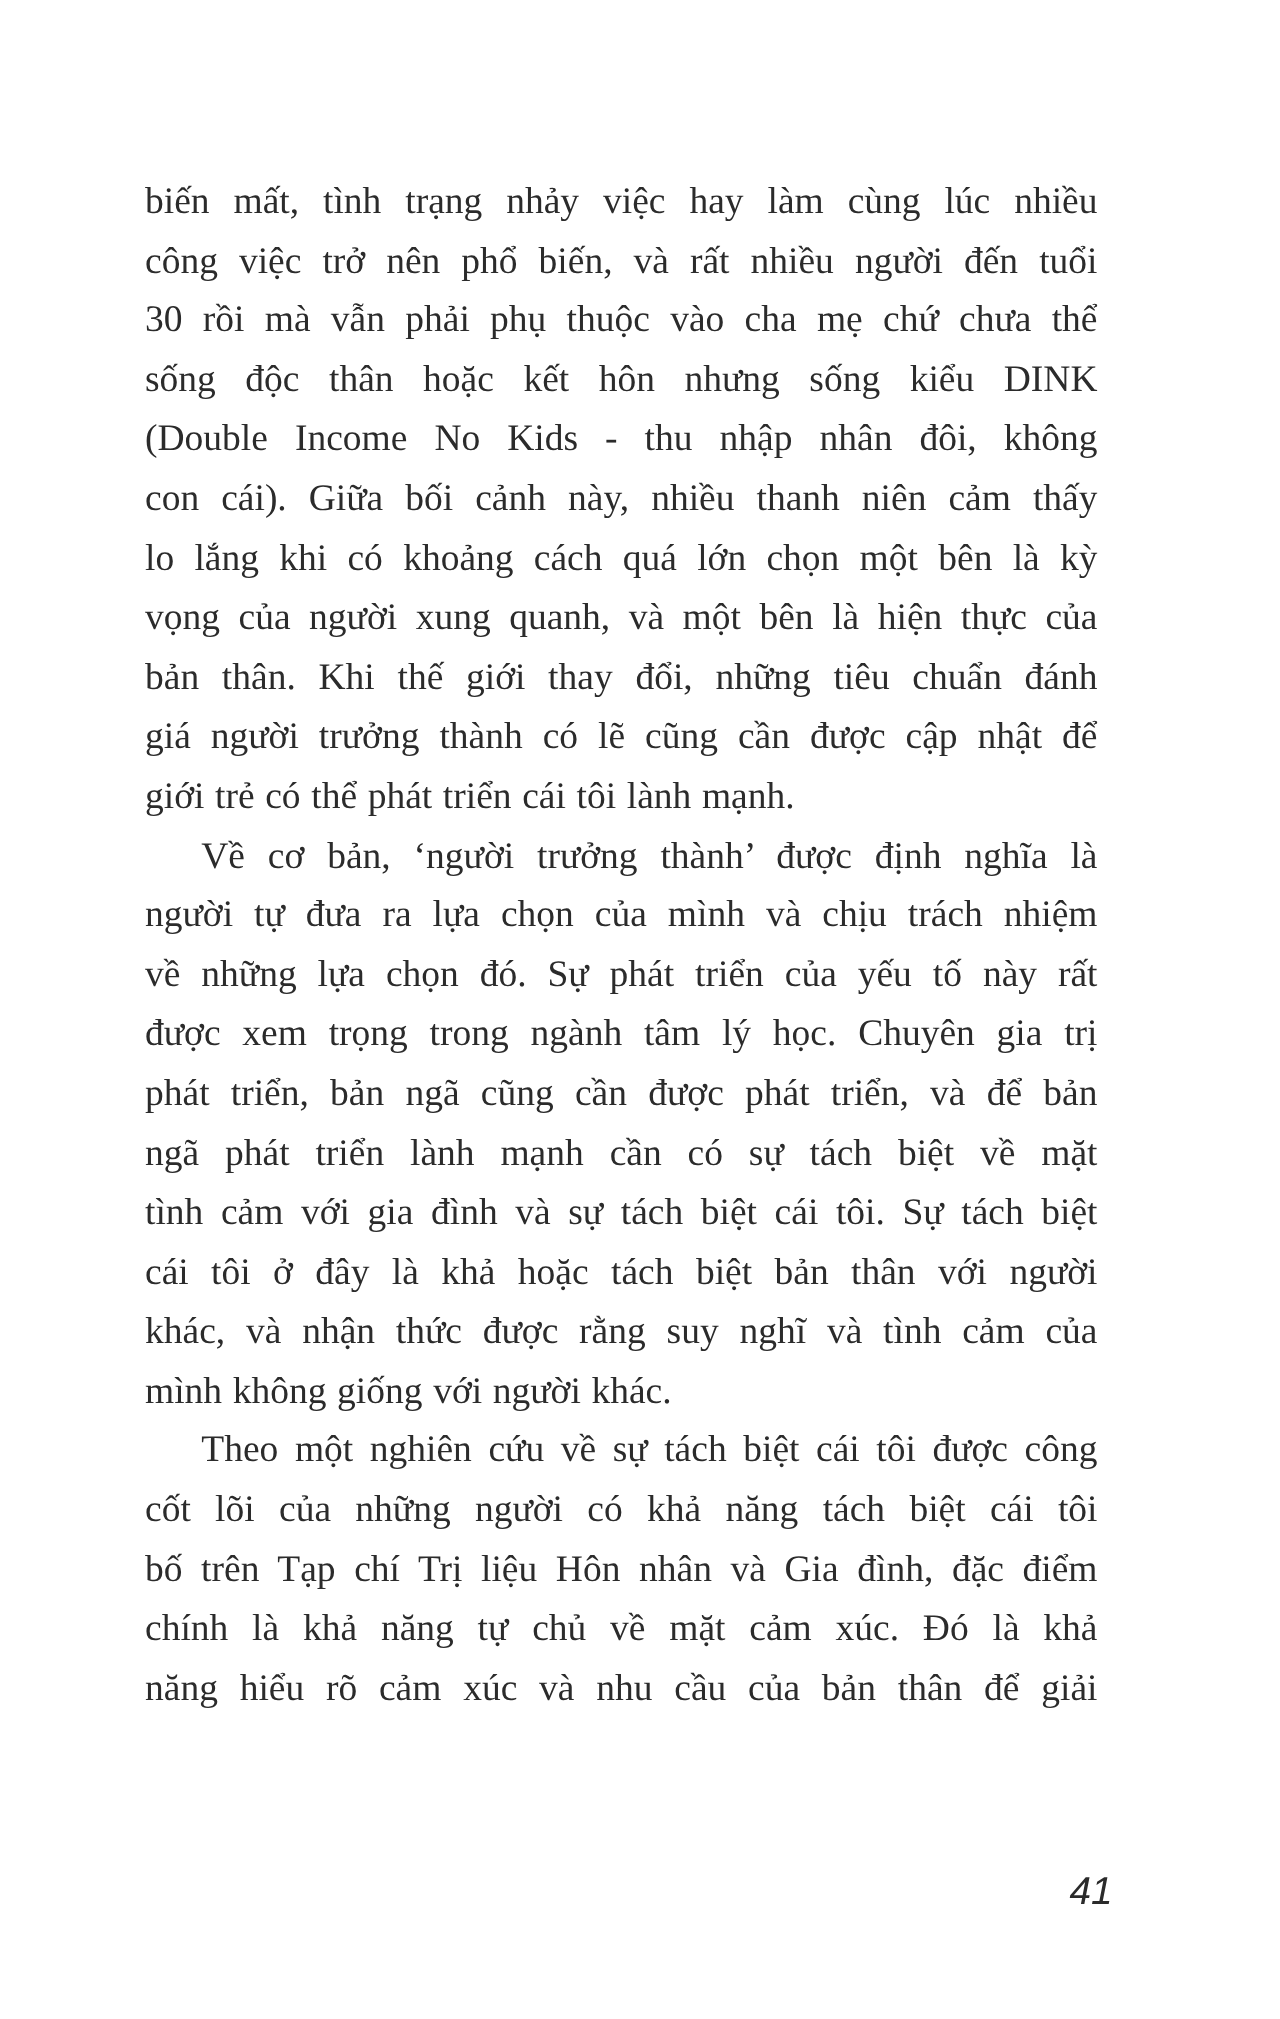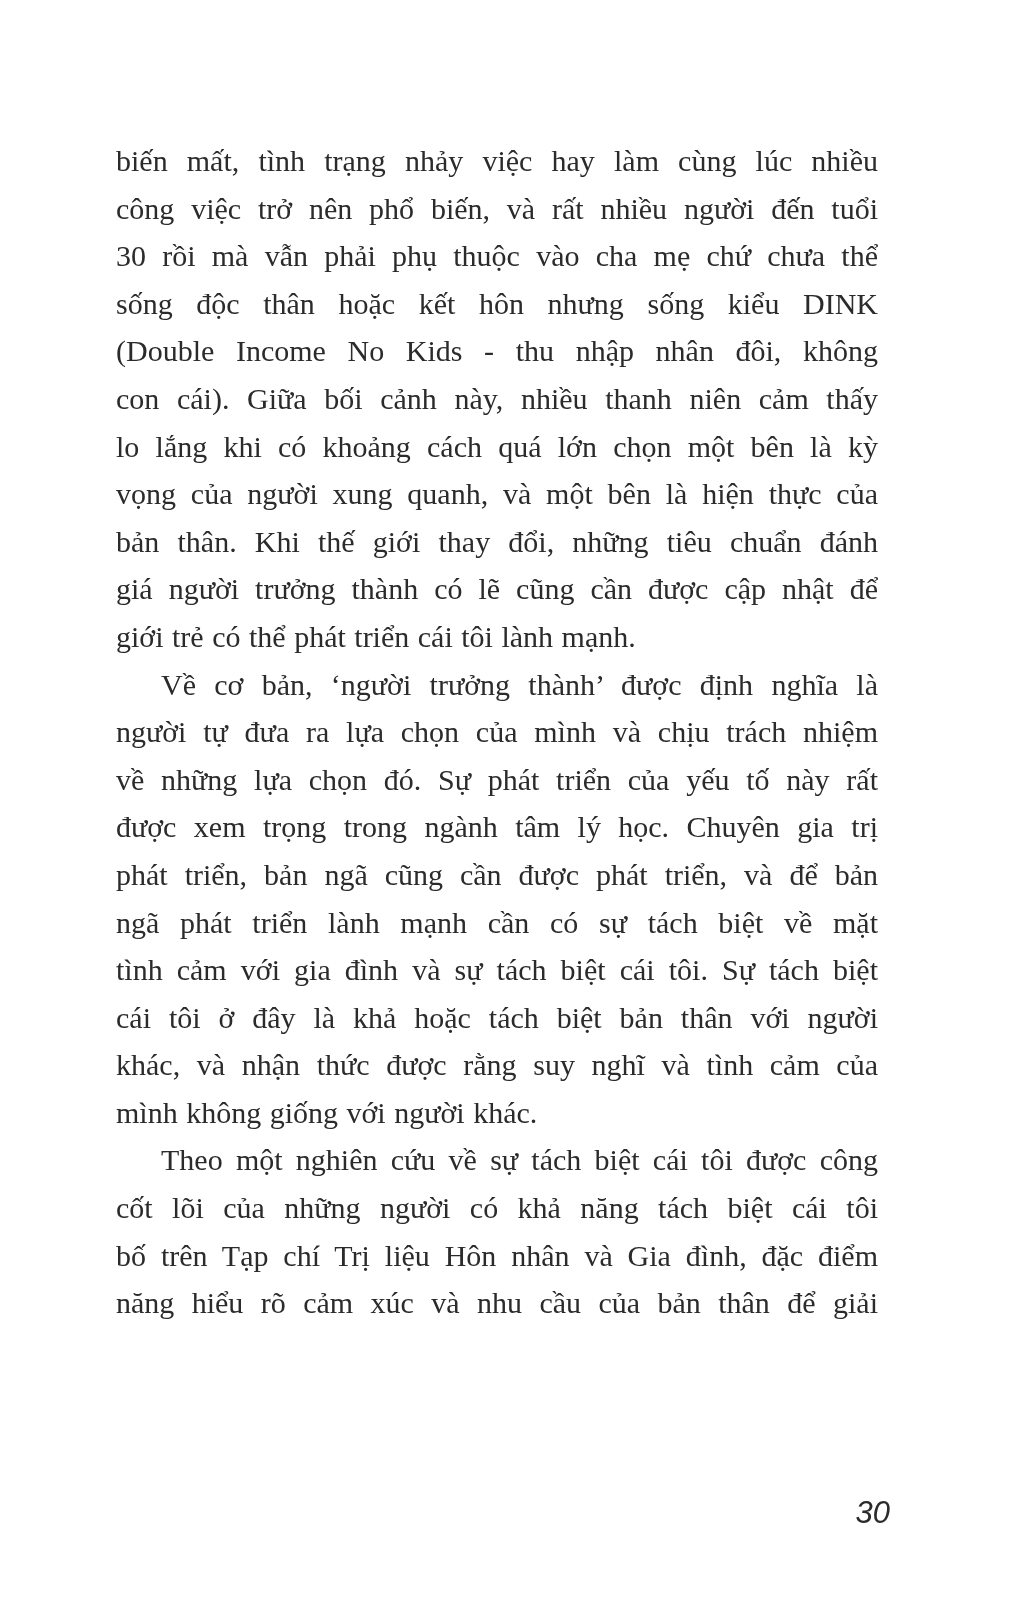--- a/index.html
+++ b/index.html
@@ -79,19 +79,20 @@
       <div class="line">tình cảm với gia đình và sự tách biệt cái tôi. Sự tách biệt</div>
       <div class="line">cái tôi ở đây là khả hoặc tách biệt bản thân với người</div>
       <div class="line">khác, và nhận thức được rằng suy nghĩ và tình cảm của</div>
       <div class="line last">mình không giống với người khác.</div>
     </div>
 
     <div>
       <div class="line indent">Theo một nghiên cứu về sự tách biệt cái tôi được công</div>
       <div class="line">cốt lõi của những người có khả năng tách biệt cái tôi</div>
       <div class="line">bố trên Tạp chí Trị liệu Hôn nhân và Gia đình, đặc điểm</div>
+      <div class="line">chính là khả năng tự chủ về mặt cảm xúc. Đó là khả</div>
       <div class="line">năng hiểu rõ cảm xúc và nhu cầu của bản thân để giải</div>
     </div>
 
   </div>
 
-  <div class="page-number">30</div>
+  <div class="page-number">41</div>
 </div>
 
 </body></html>

